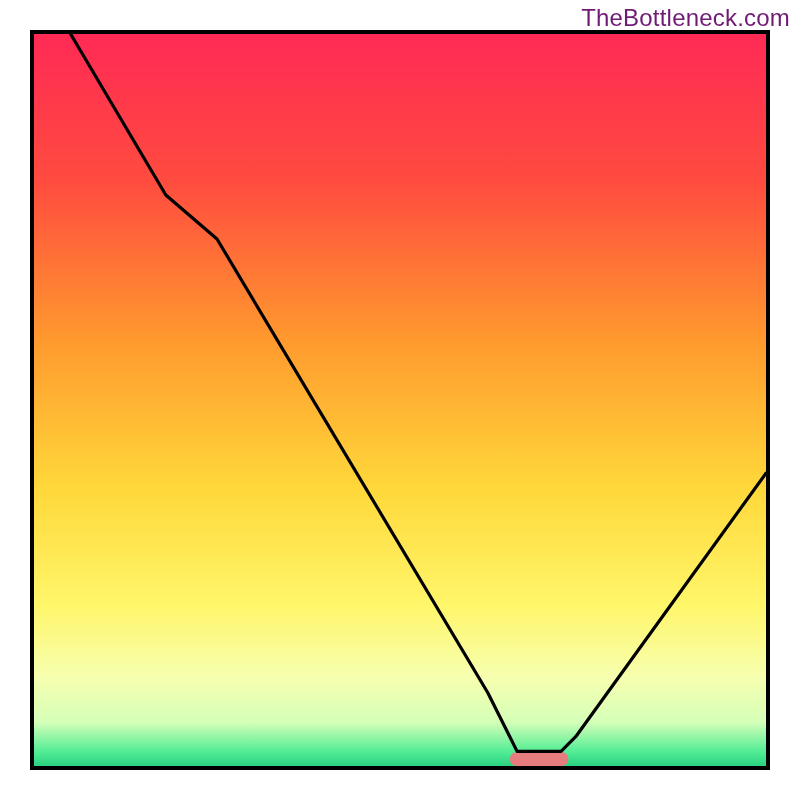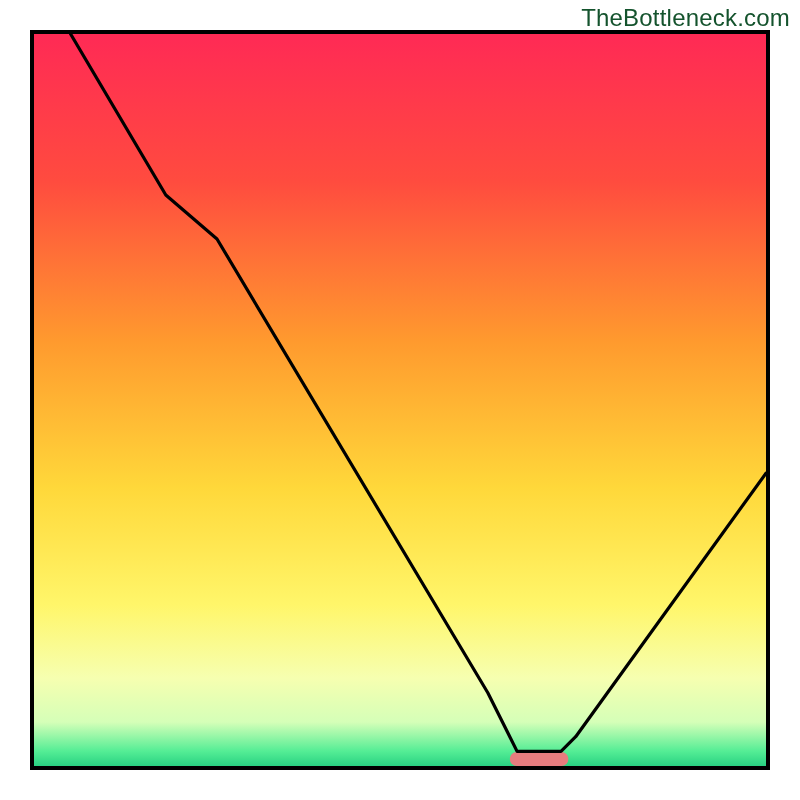--- a/index.html
+++ b/index.html
@@ -16,21 +16,21 @@
     left: 0;
     width: 800px;
     height: 800px;
   }
   .watermark {
     position: absolute;
     top: 4px;
     right: 10px;
     font-family: Arial, Helvetica, sans-serif;
     font-size: 24px;
-    color: #14532d;
+    color: #701a75;
     font-weight: 500;
     letter-spacing: 0.2px;
   }
   .plot-box {
     position: absolute;
     left: 30px;
     top: 30px;
     width: 740px;
     height: 740px;
     border: 4px solid #000;

